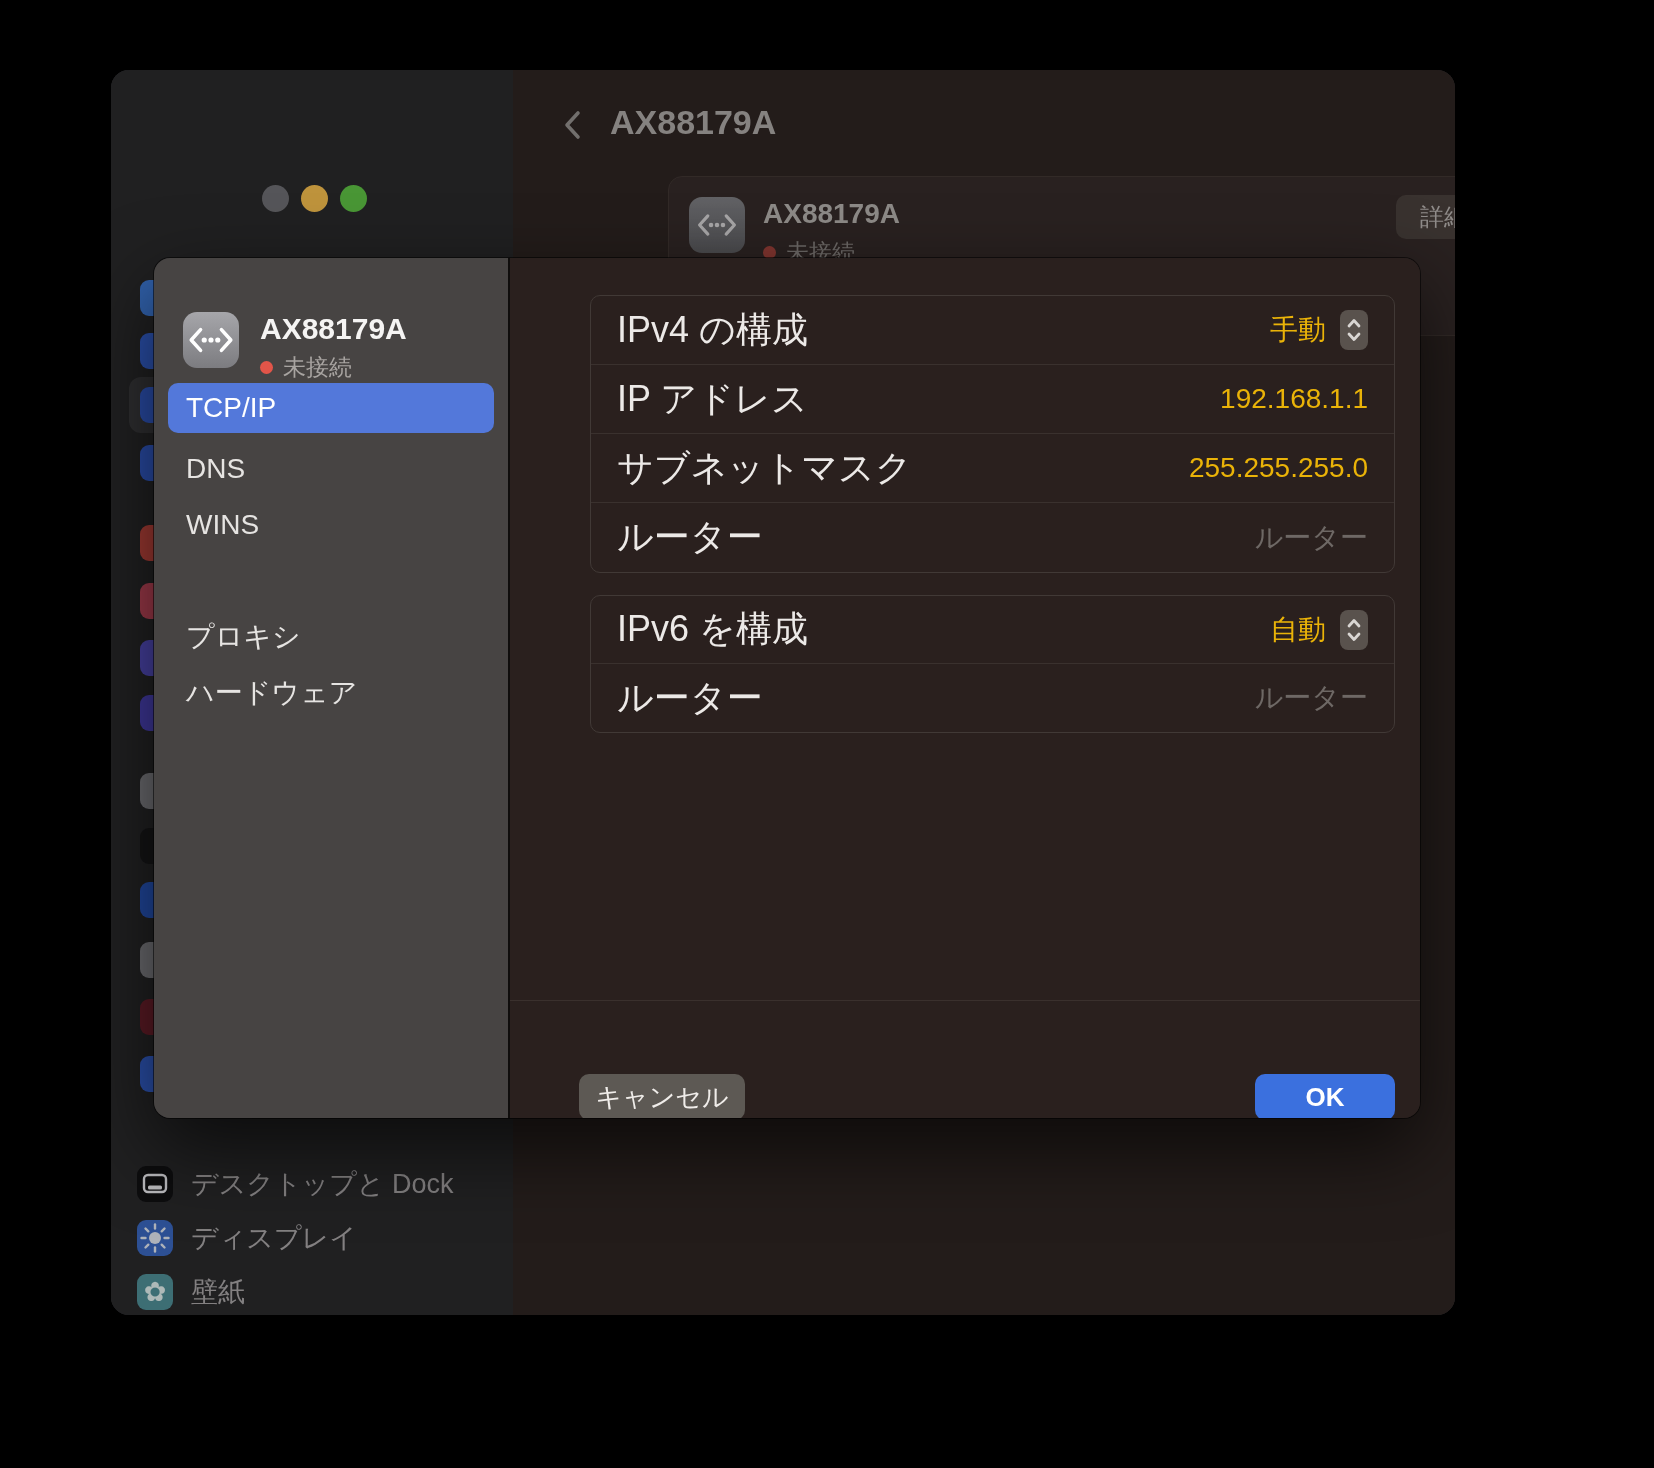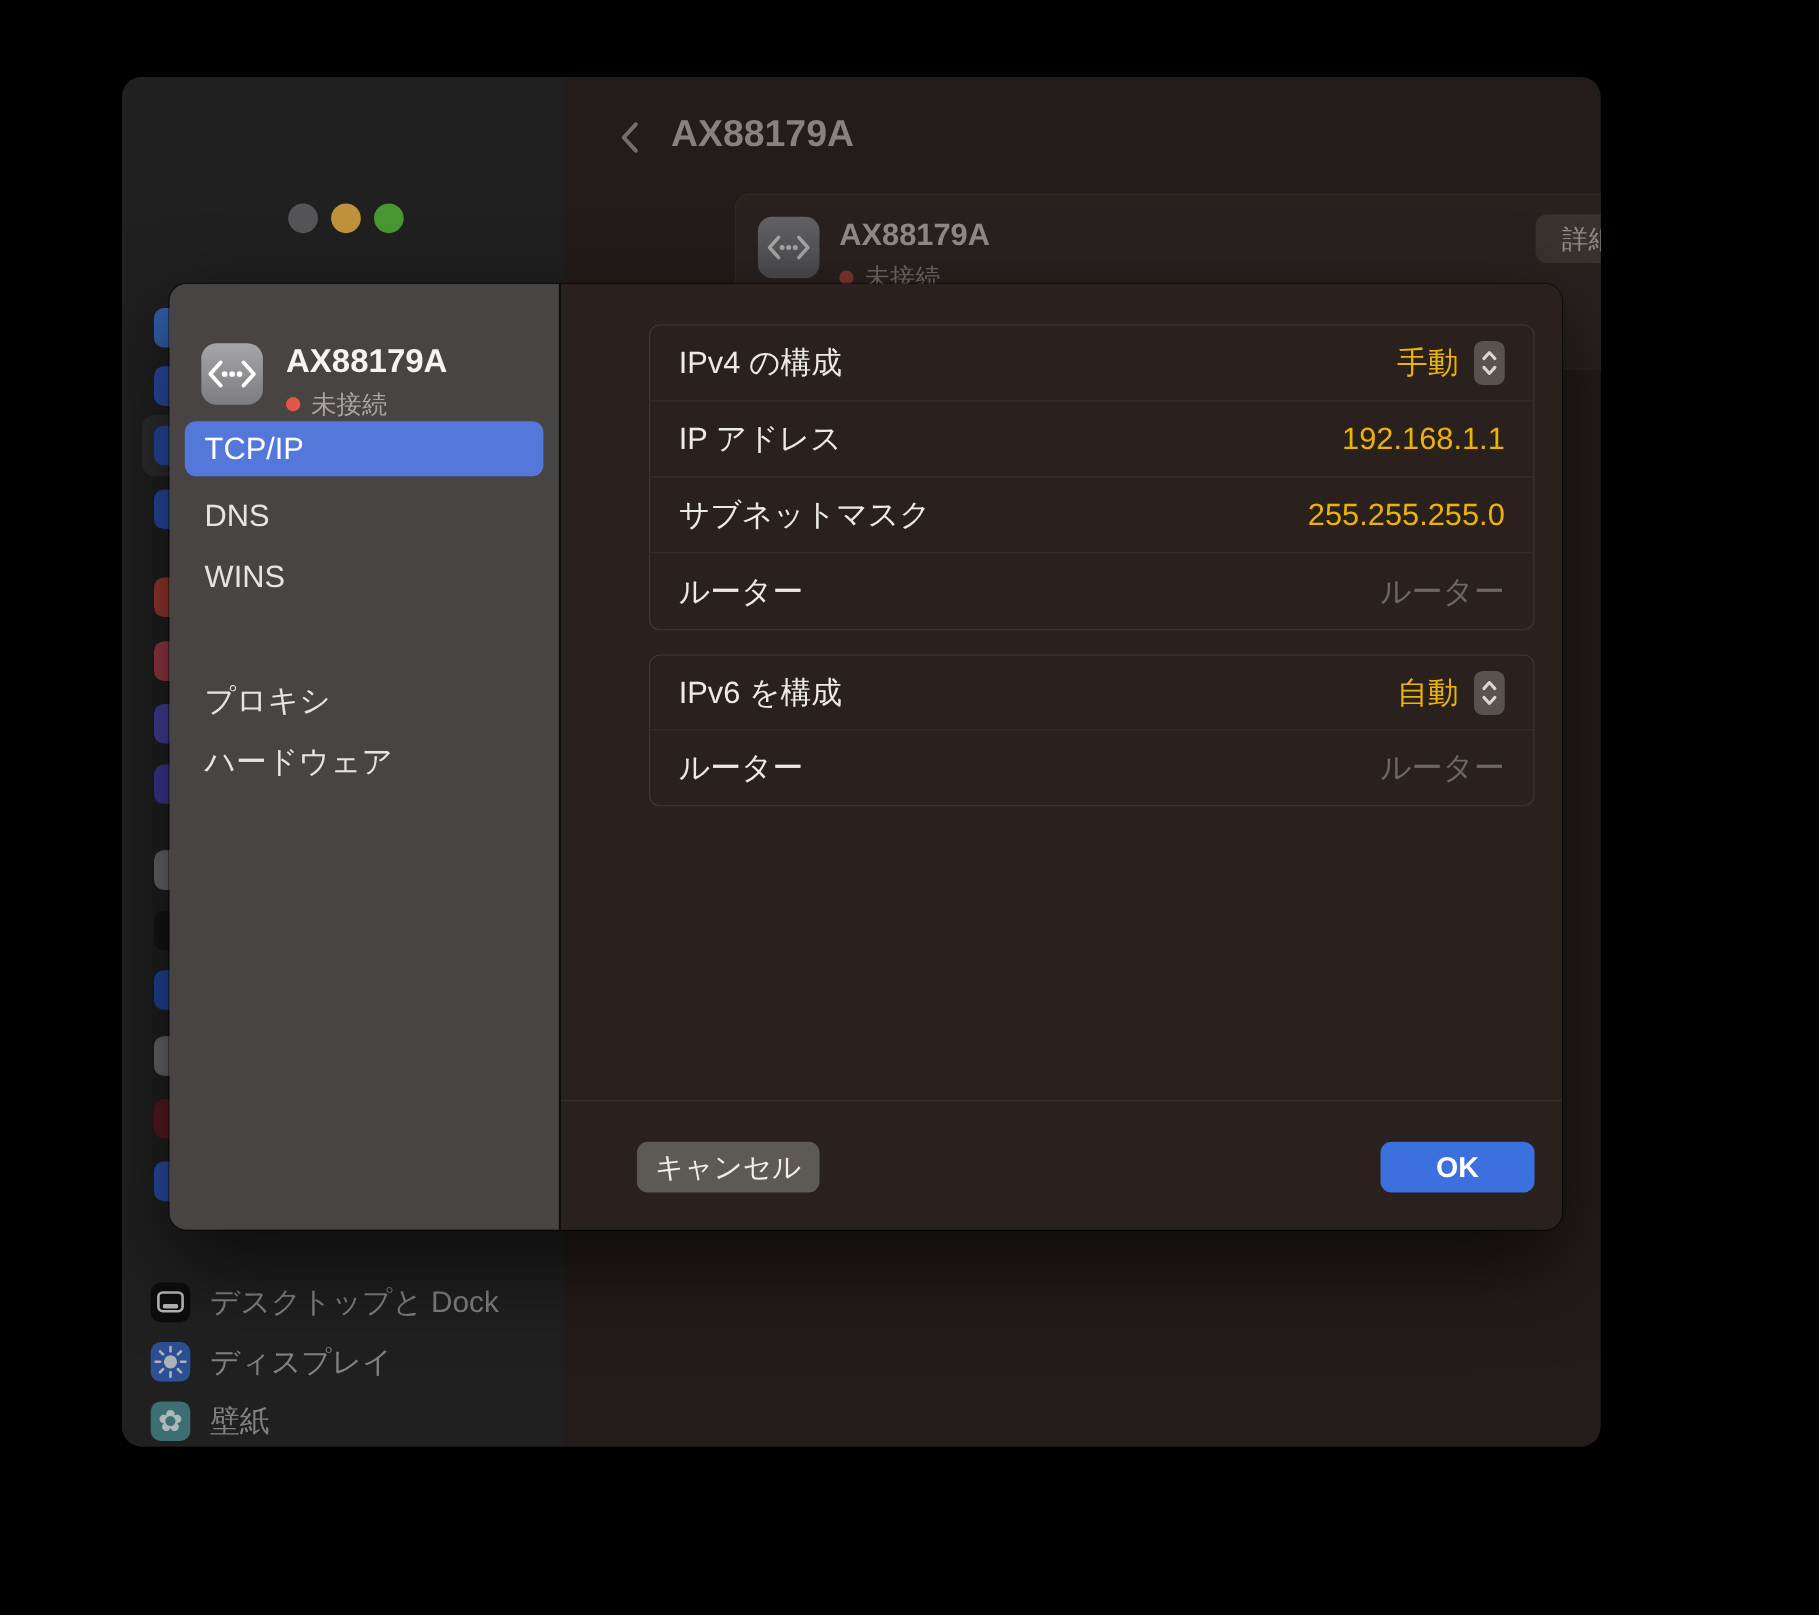--- a/index.html
+++ b/index.html
@@ -73,28 +73,28 @@
 
   .tab { position:absolute; left:14px; width:326px; height:50px; line-height:50px; padding-left:18px;
          font-size:28px; color:#e6e4e2; border-radius:10px; cursor:default; }
   .tab.sel { background:#5378da; color:#ffffff; }
 
   .group { position:absolute; left:80px; width:805px; border:1px solid #413936; border-radius:10px; }
   .g1 { top:37px; }
   .g2 { top:337px; }
   .frow { height:69px; display:flex; align-items:center; padding:0 26px; gap:14px; border-bottom:1px solid #3a312e; }
   .frow:last-child { border-bottom:none; }
-  .frow .lab { font-size:28px; color:#ece9e7; flex:1; white-space:nowrap; }
+  .frow .lab { font-size:36px; color:#ece9e7; flex:1; white-space:nowrap; }
   .frow .val { font-size:28px; color:#eab308; text-align:right; white-space:nowrap; }
   .frow .val.placeholder { color:#6e6865; }
   .stepper { width:28px; height:40px; border-radius:8px; background:#59524d; border:none;
              display:flex; align-items:center; justify-content:center; cursor:default; padding:0; }
 
   .foot-div { position:absolute; left:0; right:0; top:742px; height:1px; background:#3a302d; }
-  .btn { position:absolute; top:780px; height:46px; border:none; border-radius:10px; font-size:26px;
+  .btn { position:absolute; top:816px; height:46px; border:none; border-radius:10px; font-size:26px;
          font-family:inherit; cursor:default; }
   .btn-cancel { right:675px; width:166px; background:#5d5954; color:#f0edea; }
   .btn-ok     { right:25px;  width:140px; background:#3b70de; color:#ffffff; font-weight:bold; }
 
   svg { display:block; }
 </style>
 </head>
 <body>
 
 <div class="stage">

